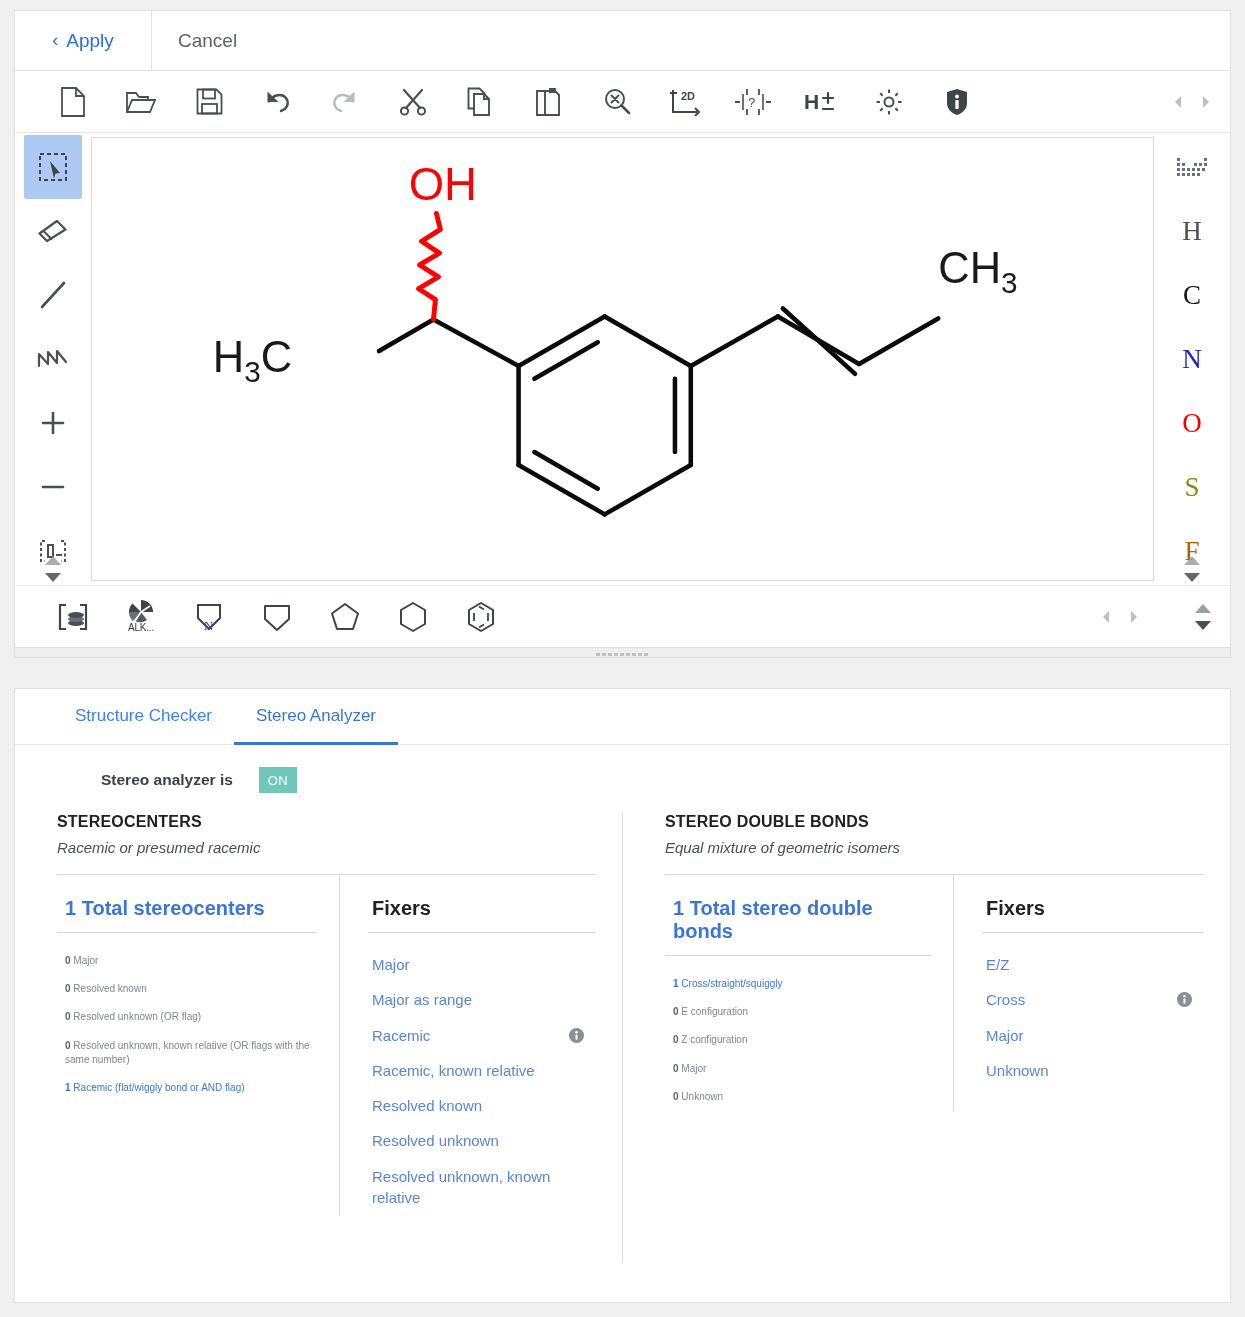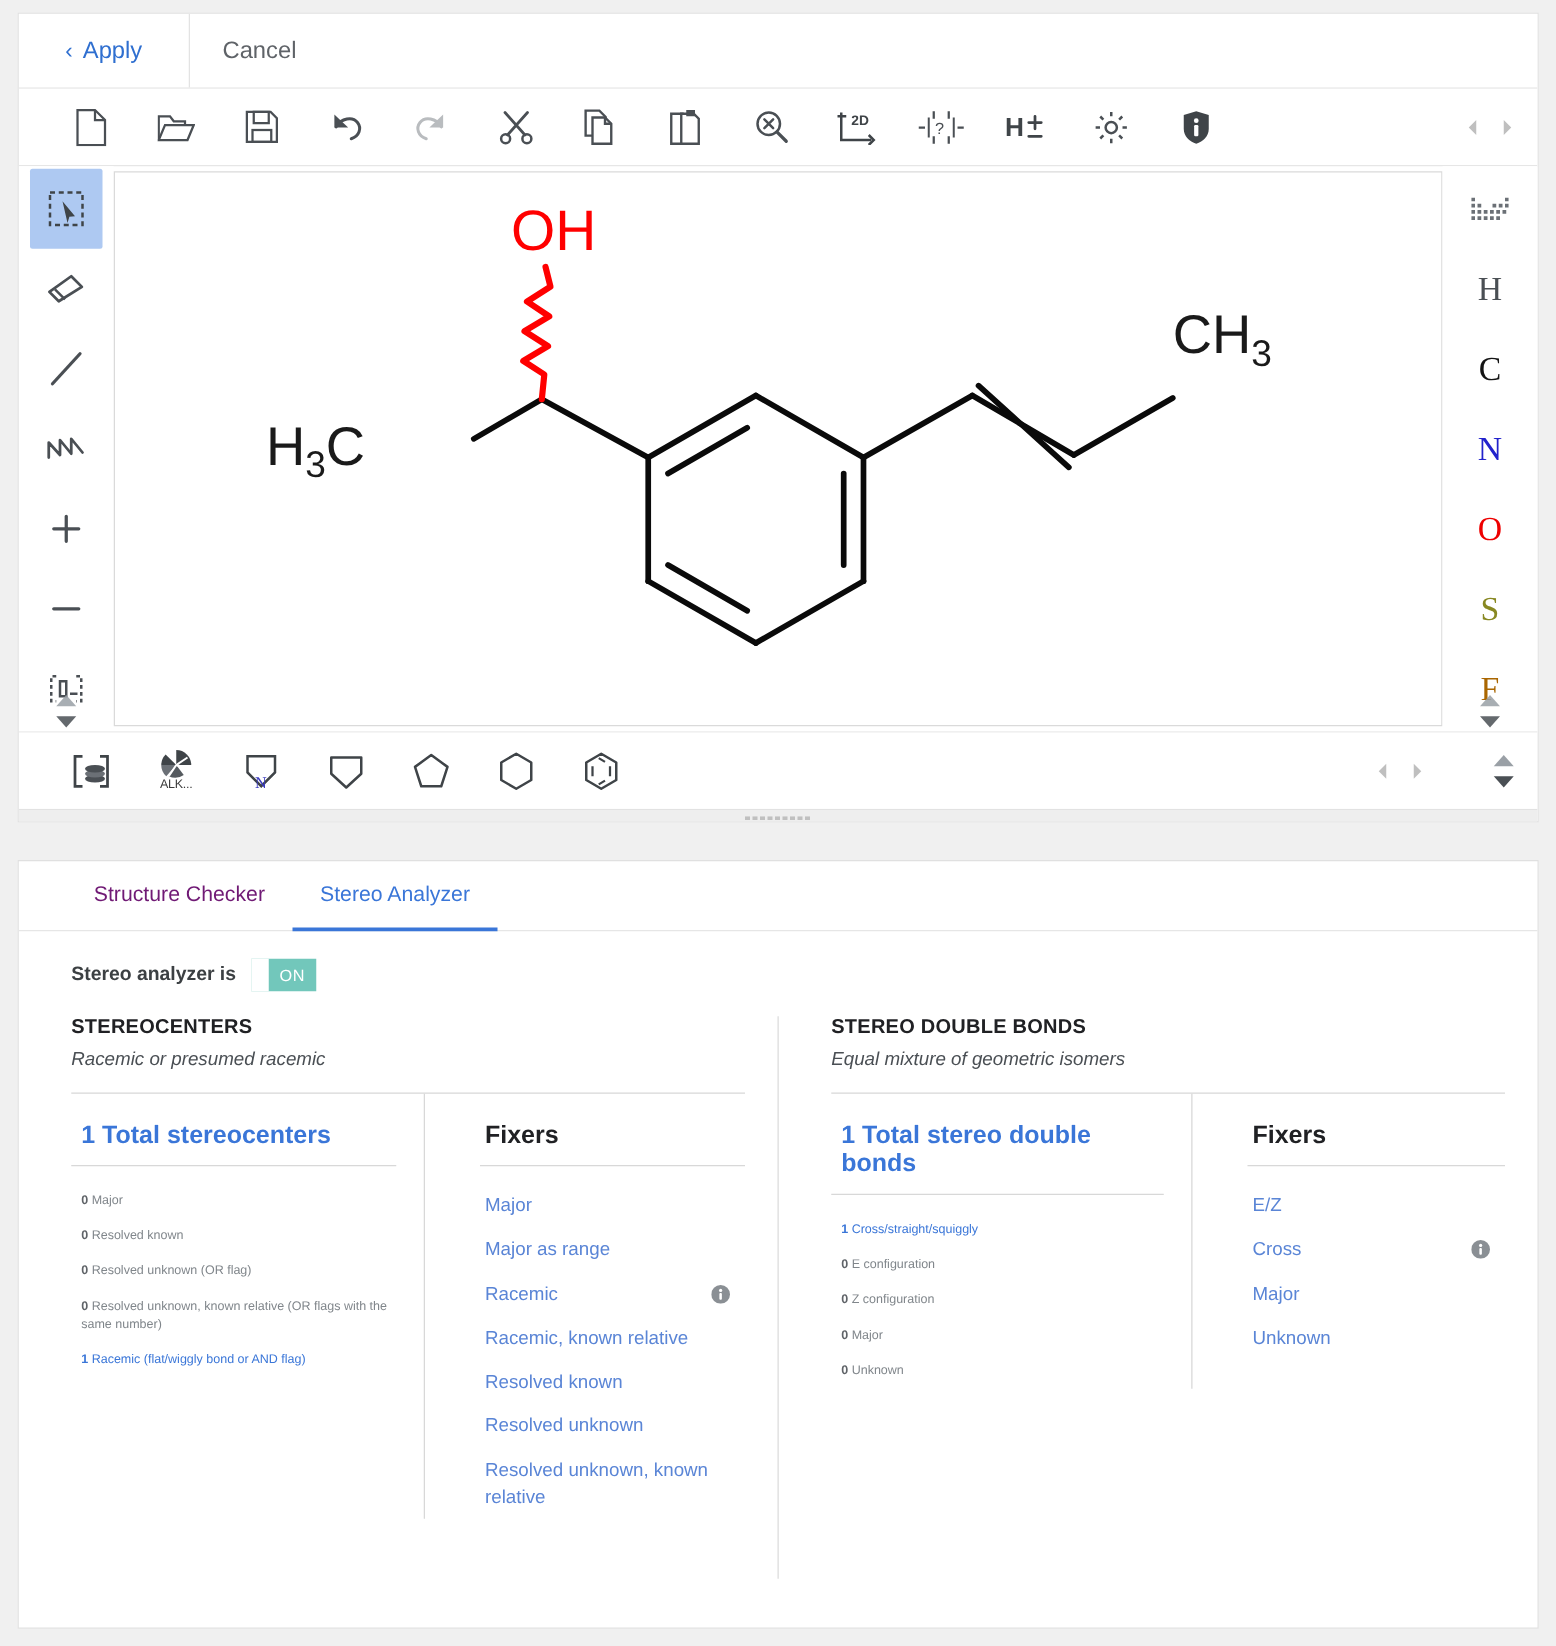--- a/index.html
+++ b/index.html
@@ -180,31 +180,32 @@
     display: flex;
     height: 56px;
     padding-left: 38px;
     border-bottom: 1px solid #e6e6e6;
     align-items: stretch;
   }
   .tab {
     display: flex; align-items: center;
     padding: 0 22px;
     font-size: 17px;
-    color: #701a75;
+    color: #3b82f6;
     cursor: pointer;
     border-bottom: 3px solid transparent;
     margin-bottom: -1px;
   }
   .tab.active { color: #3a76d8; border-bottom-color: #3a76d8; }
 
   .toggle-row {
     display: flex; align-items: center;
     padding: 22px 0 0 42px;
     gap: 12px;
+    margin-left: 44px;
   }
   .toggle-label {
     font-size: 15.5px; font-weight: bold; color: #3c4043;
   }
   .toggle {
     display: inline-flex; align-items: center;
     width: 52px; height: 26px;
     background: #72c7bb;
     cursor: pointer;
   }
@@ -232,21 +233,21 @@
     font-size: 15px; font-style: italic; color: #4a4f54;
     margin-top: 8px;
   }
   .sec-body {
     display: flex;
     margin-top: 18px;
     border-top: 1px solid #d8d8d8;
     padding-top: 0;
   }
   .col-counts { flex: 0 0 282px; padding-right: 22px; }
-  .col-fixers { flex: 1; border-left: 1px solid #d8d8d8; padding-left: 44px; }
+  .col-fixers { flex: 1; border-left: 1px solid #d8d8d8; padding-left: 28px; }
   .section.right .col-counts { flex: 0 0 288px; }
 
   .col-head {
     font-size: 20px; font-weight: bold;
     padding: 22px 0 12px 8px;
     border-bottom: 1px solid #d8d8d8;
   }
   .col-head.blue { color: #3a76d8; padding-left: 8px; }
   .col-head.dark { color: #202124; padding-left: 4px; }
   .col-head .num { font-weight: bold; }

